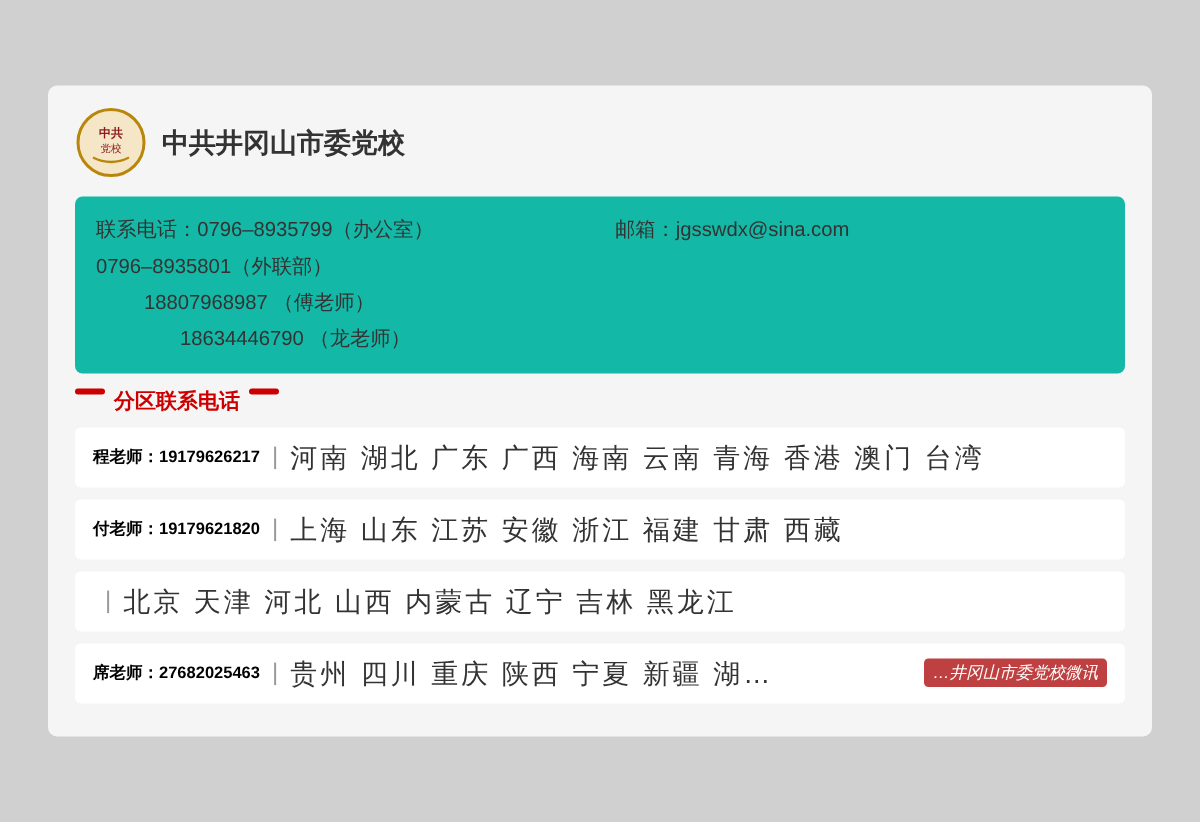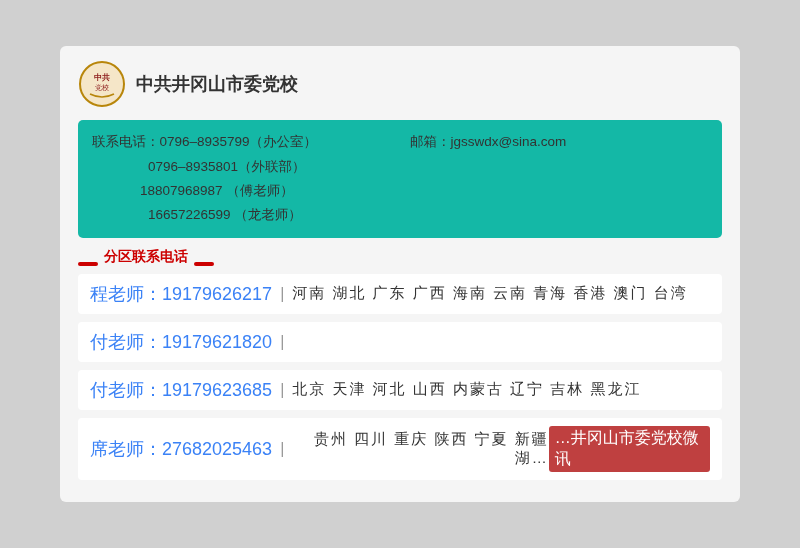--- a/index.html
+++ b/index.html
@@ -6,21 +6,21 @@
     body {
       width: 800px;
       height: 548px;
       background: #e8e8e8;
       font-family: "Microsoft YaHei", "SimHei", sans-serif;
       font-size: 14px;
       color: #333;
       overflow: hidden;
     }
     .container {
-      width: 680px;
+      width: 736px;
       margin: 10px auto;
       background: #f5f5f5;
       border-radius: 6px;
       padding: 14px 18px;
     }
     
     .header {
       display: flex;
       align-items: center;
       margin-bottom: 12px;
@@ -61,21 +61,21 @@
     }
     .info-row .label {
       color: #333;
     }
     .info-row .value {
       color: #333;
     }
     
     .section-title {
       display: flex;
-      align-items: flex-end;
+      align-items: flex-start;
       margin: 8px 0 8px 0;
     }
     .section-title .bar-left,
     .section-title .bar-right {
       display: inline-block;
       width: 20px;
       height: 4px;
       background: #cc0000;
       border-radius: 2px;
     }
@@ -89,33 +89,33 @@
     .contact-row {
       background: #fff;
       border-radius: 4px;
       padding: 8px 12px;
       margin-bottom: 8px;
       display: flex;
       align-items: center;
       min-height: 40px;
     }
     .contact-person {
-      color: #3b82f6;
-      font-weight: normal;
-      font-size: 18px;
+      color: #000000;
+      font-weight: bold;
+      font-size: 11px;
       white-space: nowrap;
     }
     .contact-divider {
       color: #999;
       margin: 0 8px;
       font-size: 16px;
     }
     .contact-regions {
       color: #333;
-      font-size: 15px;
+      font-size: 18px;
       letter-spacing: 2px;
       text-align: right;
     }
     .outer {
       position: relative;
       width: 800px;
       height: 548px;
       background: #d0d0d0;
       display: flex;
       align-items: center;
@@ -138,27 +138,27 @@
       </svg>
       <span class="school-name">中共井冈山市委党校</span>
     </div>
 
     <div class="info-section">
       <div class="info-left">
         <div class="info-row">
           <span class="label">联系电话：</span><span class="value">0796–8935799（办公室）</span>
         </div>
         <div class="info-row">
-          <span style="margin-left:56px;" class="value">0796–8935801（外联部）</span>
+          <span style="" class="value">0796–8935801（外联部）</span>
         </div>
         <div class="info-row">
-          <span style="margin-left:48px;" class="value">18807968987 （傅老师）</span>
+          <span style="margin-left:32px;" class="value">18807968987 （傅老师）</span>
         </div>
         <div class="info-row">
-          <span style="margin-left:56px;" class="value">16657226599 （龙老师）</span>
+          <span style="margin-left:56px;" class="value">18634446790 （龙老师）</span>
         </div>
       </div>
       <div class="info-right">
         <div class="info-row">
           <span class="label">邮箱：</span><span class="value">jgsswdx@sina.com</span>
         </div>
       </div>
     </div>
 
     <div class="section-title">
@@ -169,30 +169,30 @@
 
     <div class="contact-row">
       <span class="contact-person">程老师：19179626217</span>
       <span class="contact-divider">|</span>
       <span class="contact-regions">河南   湖北   广东   广西   海南   云南   青海   香港   澳门   台湾</span>
     </div>
 
     <div class="contact-row">
       <span class="contact-person">付老师：19179621820</span>
       <span class="contact-divider">|</span>
+      <span class="contact-regions">上海   山东   江苏   安徽   浙江   福建   甘肃   西藏</span>
     </div>
 
     <div class="contact-row">
-      <span class="contact-person">付老师：19179623685</span>
       <span class="contact-divider">|</span>
       <span class="contact-regions">北京   天津   河北   山西   内蒙古   辽宁   吉林   黑龙江</span>
     </div>
 
     <div class="contact-row">
       <span class="contact-person">席老师：27682025463</span>
       <span class="contact-divider">|</span>
       <span class="contact-regions">贵州   四川   重庆   陕西   宁夏   新疆   湖…</span>
 
-      <span style="margin-left:auto; background: rgba(180,30,30,0.85); color:#fff; font-size:16px; padding:2px 6px; border-radius:3px;">…井冈山市委党校微讯</span>
+      <span style="margin-left:auto; background: rgba(180,30,30,0.85); color:#fff; font-size:11px; padding:2px 6px; border-radius:3px;font-style:italic;">…井冈山市委党校微讯</span>
     </div>
 
   </div>
 </div>
 
 </body></html>

